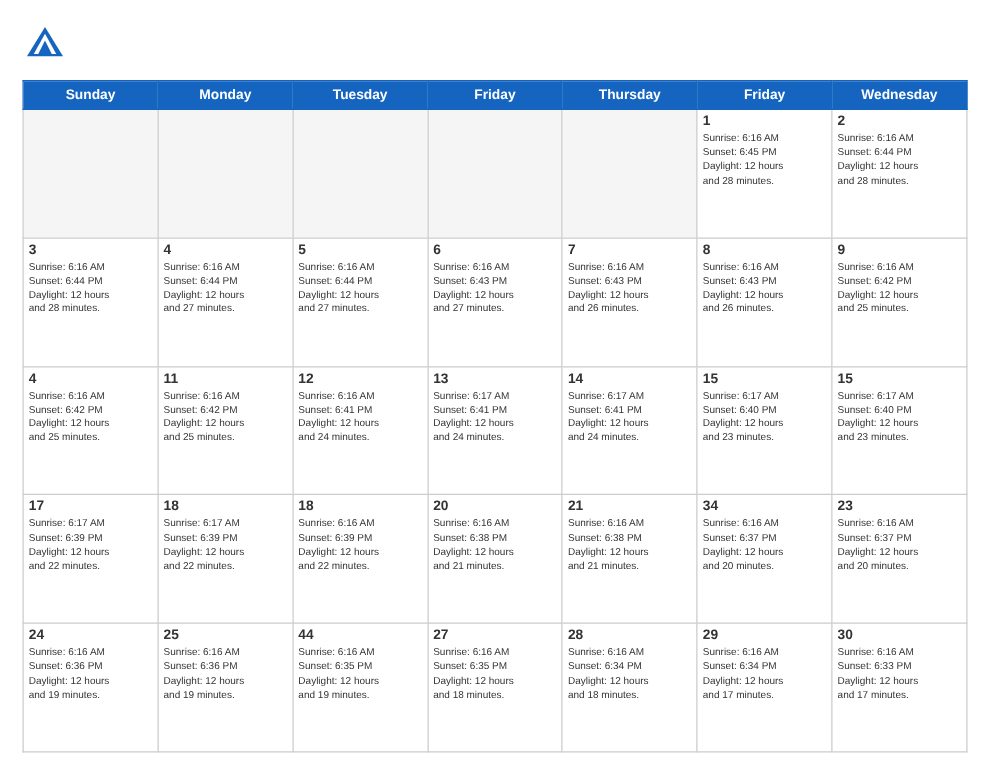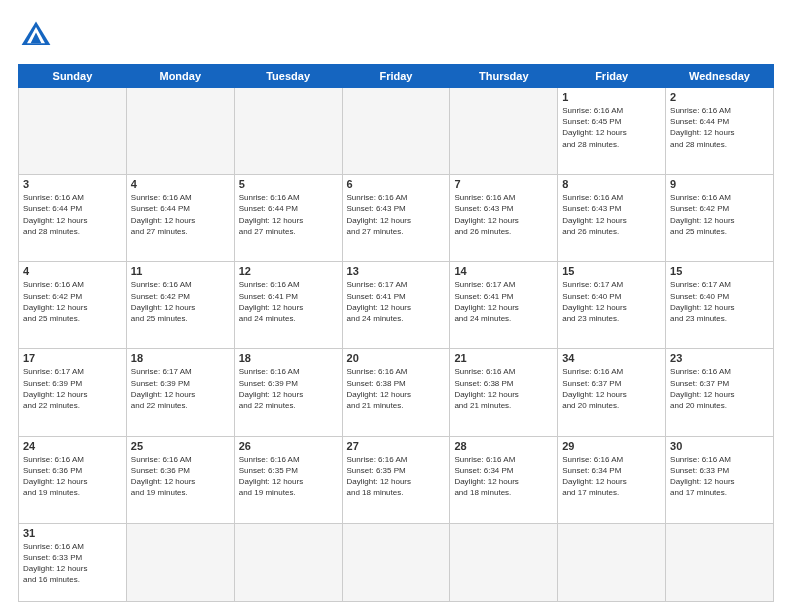--- a/index.html
+++ b/index.html
@@ -314,21 +314,21 @@
 and 19 minutes.</div>
           </td>
           <td>
             <span class="day-num">25</span>
             <div class="day-info" style="white-space: pre-line;">Sunrise: 6:16 AM
 Sunset: 6:36 PM
 Daylight: 12 hours
 and 19 minutes.</div>
           </td>
           <td>
-            <span class="day-num">26</span>
+            <span class="day-num">44</span>
             <div class="day-info" style="white-space: pre-line;">Sunrise: 6:16 AM
 Sunset: 6:35 PM
 Daylight: 12 hours
 and 19 minutes.</div>
           </td>
           <td>
             <span class="day-num">27</span>
             <div class="day-info" style="white-space: pre-line;">Sunrise: 6:16 AM
 Sunset: 6:35 PM
 Daylight: 12 hours
@@ -348,31 +348,16 @@
 Daylight: 12 hours
 and 17 minutes.</div>
           </td>
           <td>
             <span class="day-num">30</span>
             <div class="day-info" style="white-space: pre-line;">Sunrise: 6:16 AM
 Sunset: 6:33 PM
 Daylight: 12 hours
 and 17 minutes.</div>
           </td>
-        </tr>
-        <tr>
-          <td class="last-row">
-            <span class="day-num">31</span>
-            <div class="day-info" style="white-space: pre-line;">Sunrise: 6:16 AM
-Sunset: 6:33 PM
-Daylight: 12 hours
-and 16 minutes.</div>
-          </td>
-          <td class="last-row empty"></td>
-          <td class="last-row empty"></td>
-          <td class="last-row empty"></td>
-          <td class="last-row empty"></td>
-          <td class="last-row empty"></td>
-          <td class="last-row empty"></td>
         </tr>
       </tbody>
   </table>
 </div>
 
 </body></html>

